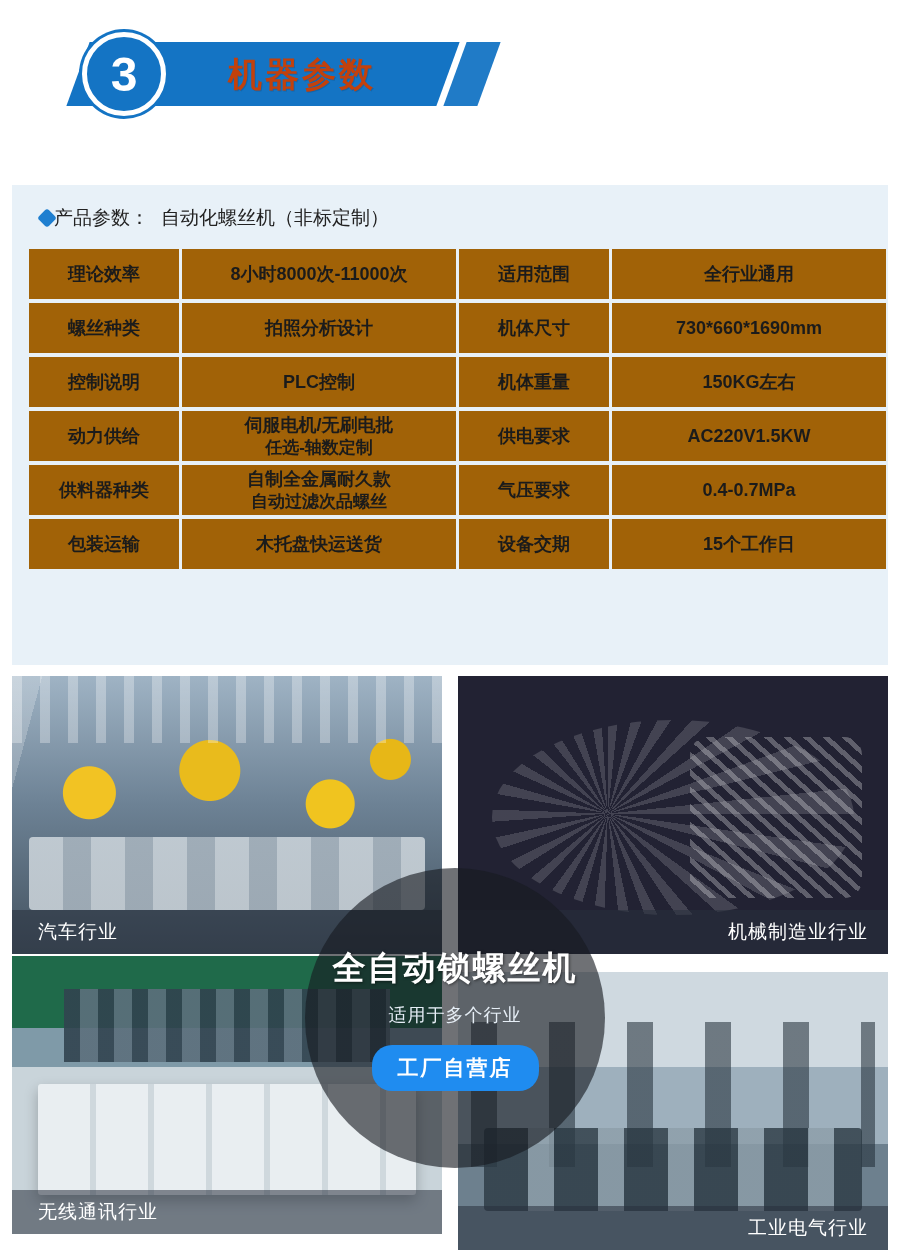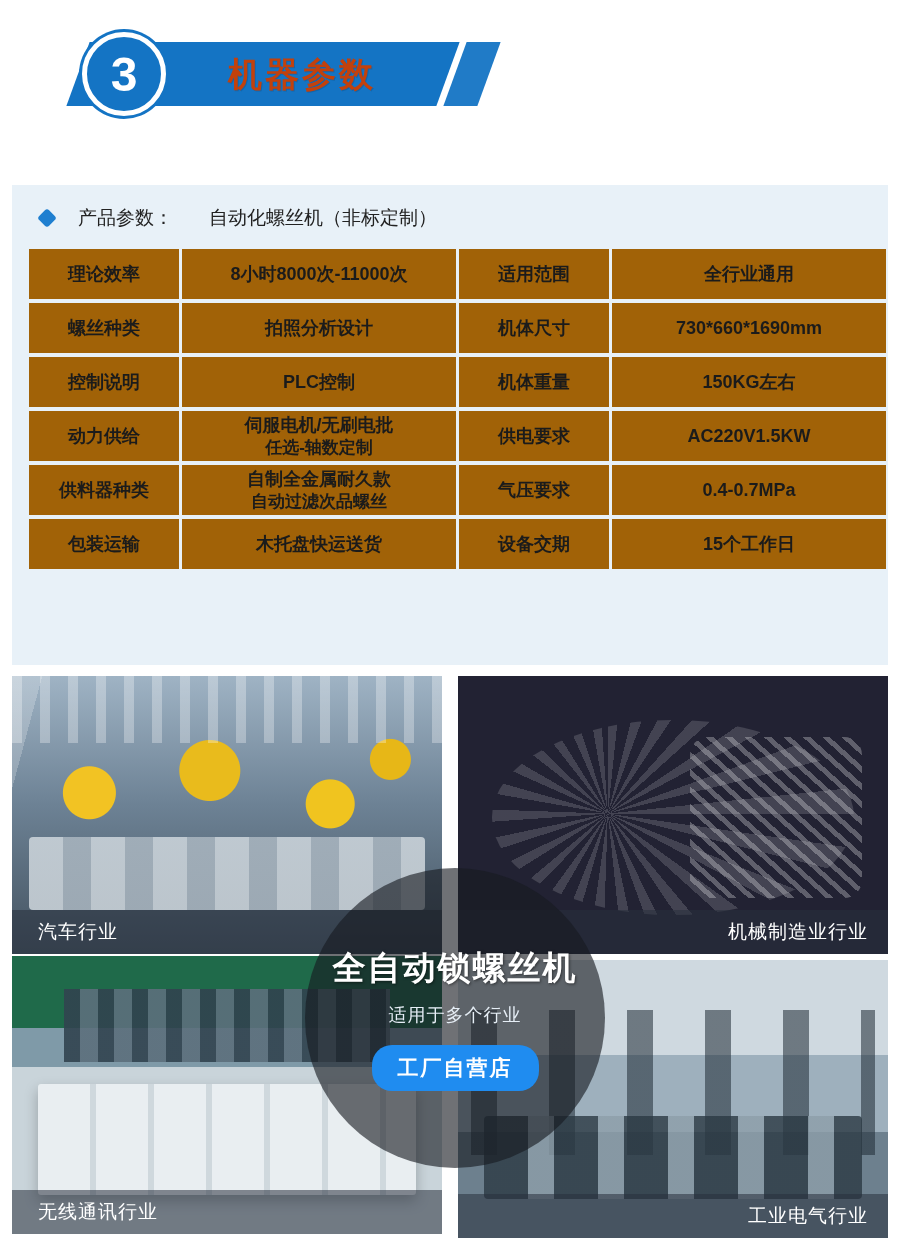--- a/index.html
+++ b/index.html
@@ -76,21 +76,21 @@
     position: absolute;
     left: 12px; top: 185px;
     width: 876px;
     height: 480px;
     background: #e8f1f8;
     padding: 16px 14px 10px 14px;
   }
   .panel-head {
     display: flex;
     align-items: center;
-    gap: 24px;
+    gap: 0;
     padding: 4px 0 14px 14px;
     text-align: center;
   }
   .bullet {
     width: 14px; height: 14px;
     background: #1f7fd0;
     border-radius: 3px;
     transform: rotate(45deg);
     display: inline-block;
   }
@@ -143,21 +143,21 @@
   .cell {
     position: absolute;
     width: 430px;
     height: 278px;
     overflow: hidden;
     background: #223;
   }
   .cell.tl { left: 0; top: 0; }
   .cell.tr { left: 446px; top: 0; }
   .cell.bl { left: 0; top: 280px; }
-  .cell.br { left: 446px; top: 284px; }
+  .cell.br { left: 446px; top: 296px; }
 
   .cap {
     position: absolute;
     left: 0; bottom: 0;
     width: 100%;
     height: 44px;
     background: rgba(40,48,60,.55);
     color: #fff;
     font-size: 19px;
     display: flex;

